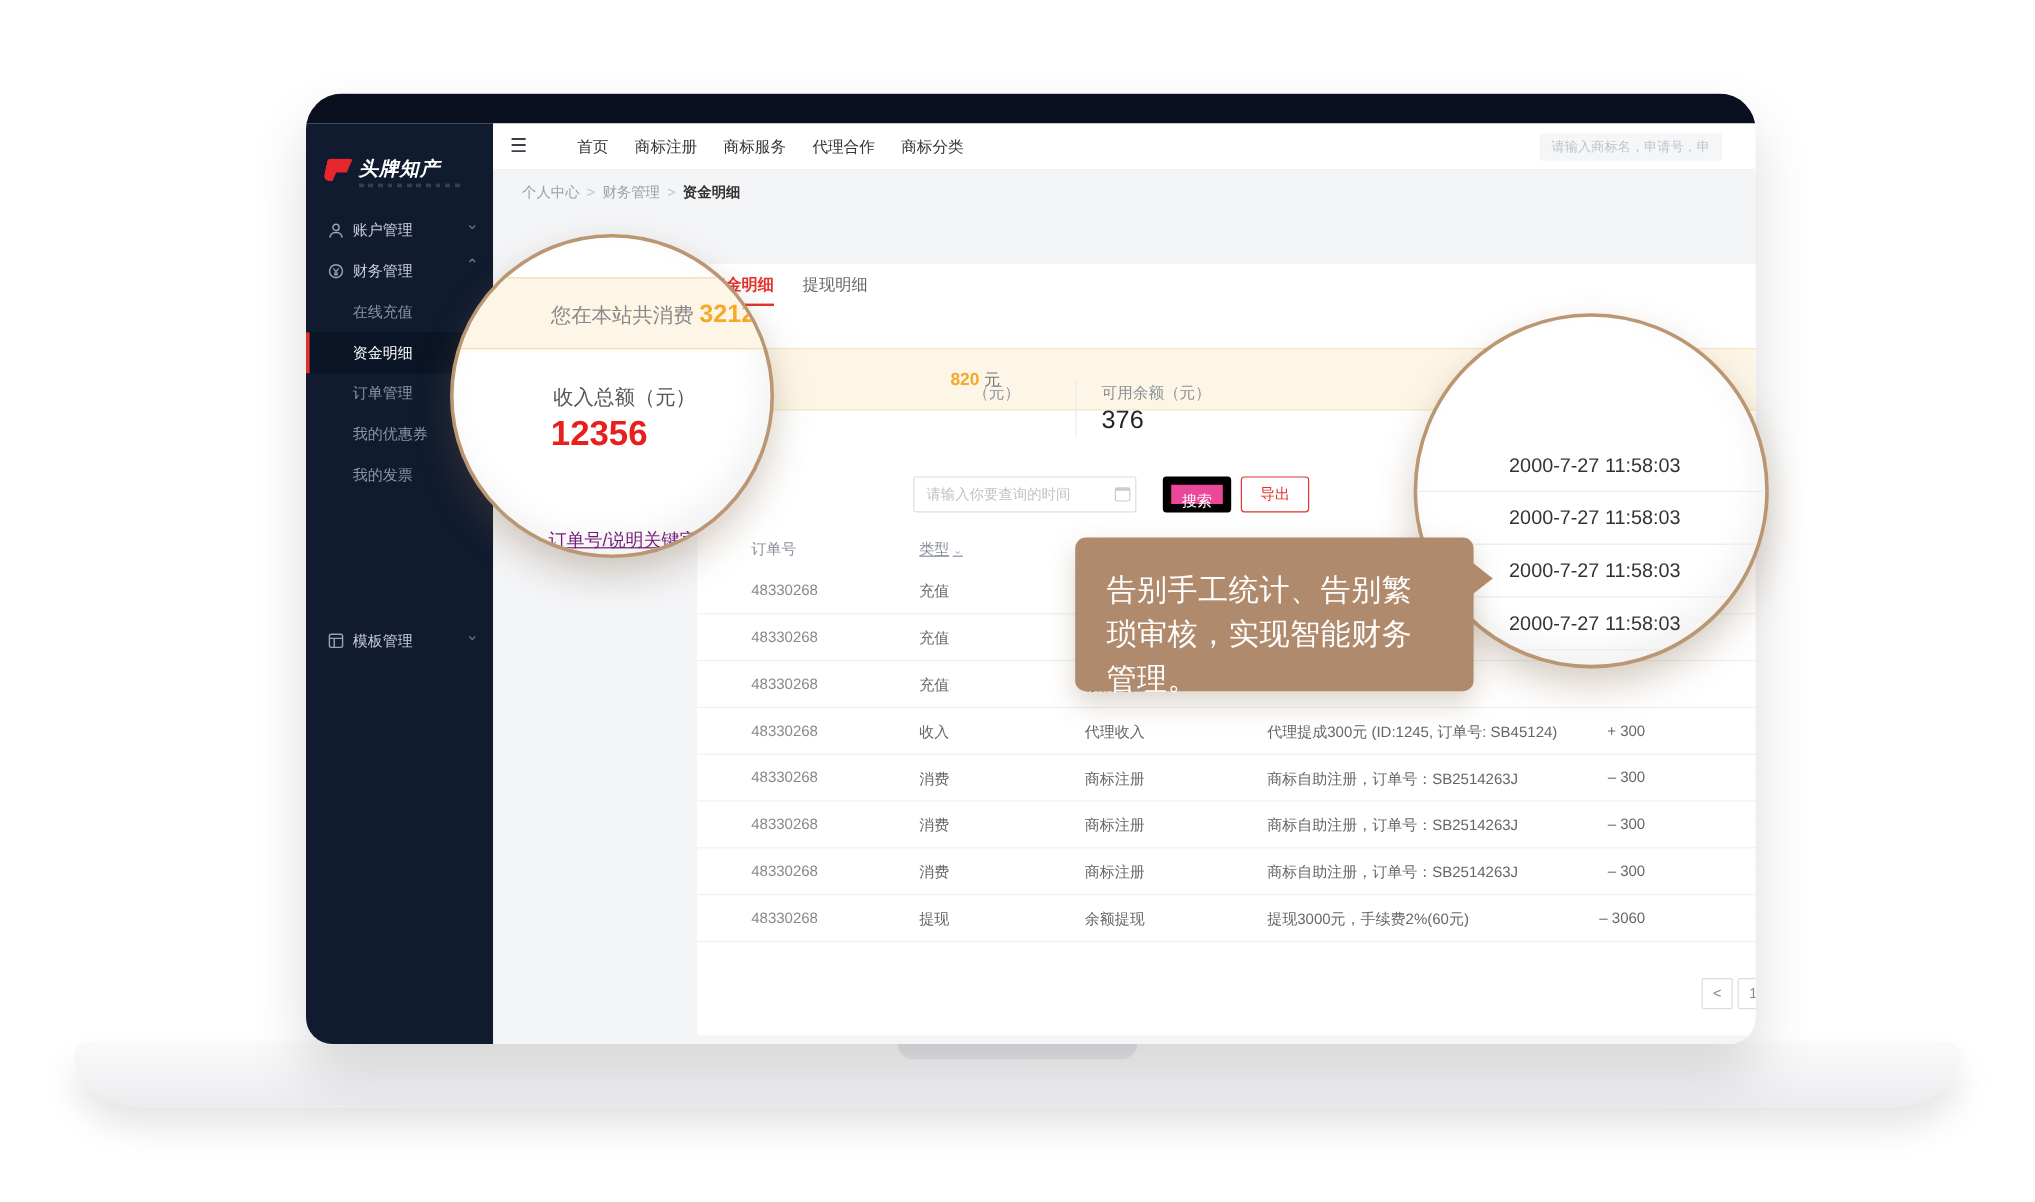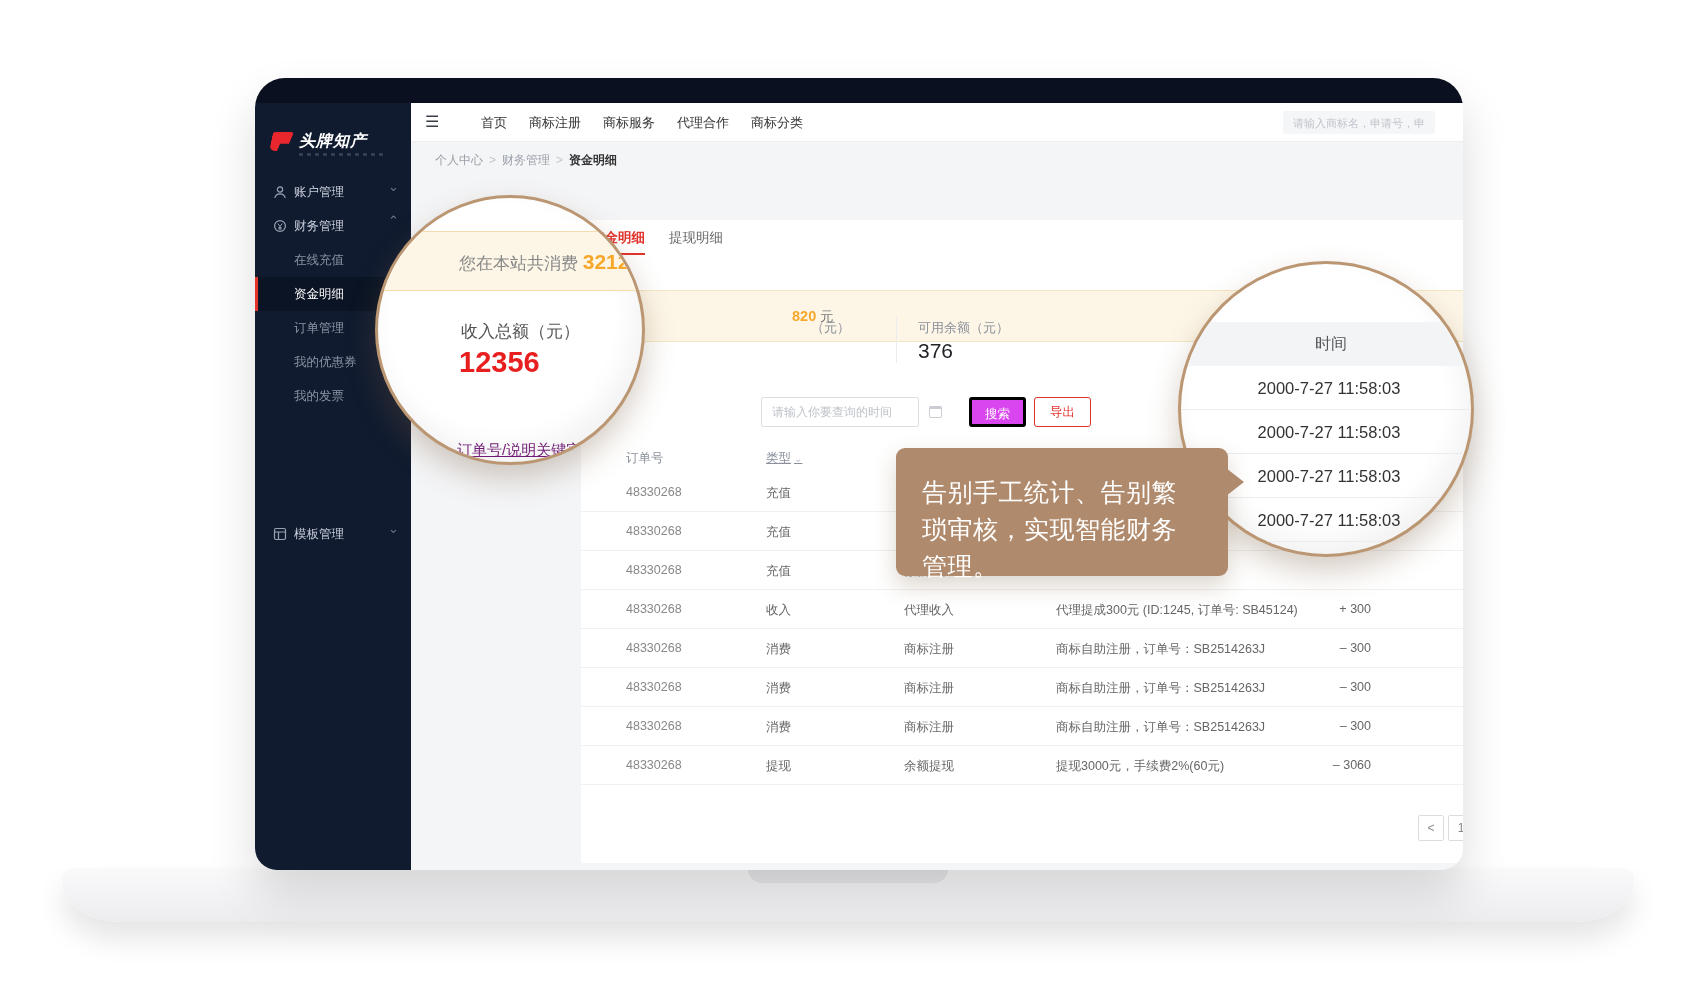--- a/index.html
+++ b/index.html
@@ -48,25 +48,25 @@
 
   .banner { position:absolute; left:17px; top:34px; width:989px; height:52px; background:#fdf6e7; border:1px solid #f5e6c4; border-radius:2px;margin-top:36px; }
   .banner-frag { position:absolute; left:193px; top:17px; font-size:13.5px; color:#777; }
   .banner-frag b { color:#f7a82b; font-weight:bold; font-size:14.5px; }
 
   .stat-frag { position:absolute; left:230px; top:99px; font-size:13px; color:#8a909b; }
   .stat-div { position:absolute; left:315px; top:97px; width:1px; height:46px; background:#ececee; }
   .stat3-label { position:absolute; left:337px; top:99px; font-size:13px; color:#8a909b; }
   .stat3-value { position:absolute; left:337px; top:119px; font-size:21px; font-weight:normal; color:#22242a; }
 
-  .date-input { position:absolute; left:180px; top:177px; width:158px; height:30px; border:1px solid #dcdee2; border-radius:2px; font-size:12px; color:#666; padding:0 26px 0 10px; outline:none; background:#fff; }
+  .date-input { position:absolute; left:180px; top:177px; width:186px; height:30px; border:1px solid #dcdee2; border-radius:2px; font-size:12px; color:#666; padding:0 26px 0 10px; outline:none; background:#fff; }
   .date-input::placeholder { color:#bfc3ca; }
   .cal-icon { position:absolute; left:348px; top:186px; width:13px; height:12px; border:1px solid #c9ccd2; border-top:3px solid #c9ccd2; border-radius:2px; }
   .btn { position:absolute; top:177px; width:57px; height:30px; border-radius:3px; font-size:12.5px; line-height:28px; text-align:center; cursor:pointer; }
-  .btn-search { left:388px; background:#d946ef; color:#fff; border:3px solid #000000; }
+  .btn-search { left:388px; background:#ec4899; color:#fff; border:7px solid #000000; }
   .btn-export { left:453px; background:#fff; color:#e2332d; border:1px solid #e2332d; }
 
   .thead { position:absolute; left:0; top:223px; width:1013px; height:30px; font-size:12.5px; color:#8a909b; }
   .thead span { position:absolute; top:7px; }
   .caret { color:#c0c4cc; font-size:10px; margin-left:3px; }
   .tbody { position:absolute; left:0; top:253px; width:1013px; }
   .trow { position:relative; width:1013px; height:39px; border-bottom:1px solid #f0f0f2; font-size:12.5px; color:#666; }
   .trow span { position:absolute; top:12px; white-space:nowrap; }
   .c1 { left:45px; color:#888; }
   .c2 { left:185px; }
@@ -300,21 +300,20 @@
       <div class="c1-banner-text">
         <span>您在本站共消费 </span><b>32124</b><span> 元</span>
       </div>
     </div>
     <div class="c1-income-label">收入总额（元）</div>
     <div class="c1-income-value">12356</div>
     <div class="c1-keyword">订单号/说明关键字</div>
   </div>
 
   <div class="circle circle2">
-    <div class="c2-band">时间</div>
     <div class="c2-rows" id="c2-rows">
         <div class="c2-row">2000-7-27  11:58:03</div>
         <div class="c2-row">2000-7-27  11:58:03</div>
         <div class="c2-row">2000-7-27  11:58:03</div>
         <div class="c2-row">2000-7-27  11:58:03</div>
         <div class="c2-row">2000-7-27  11:58:03</div>
       </div>
   </div>
 
   <div class="callout callout2">

